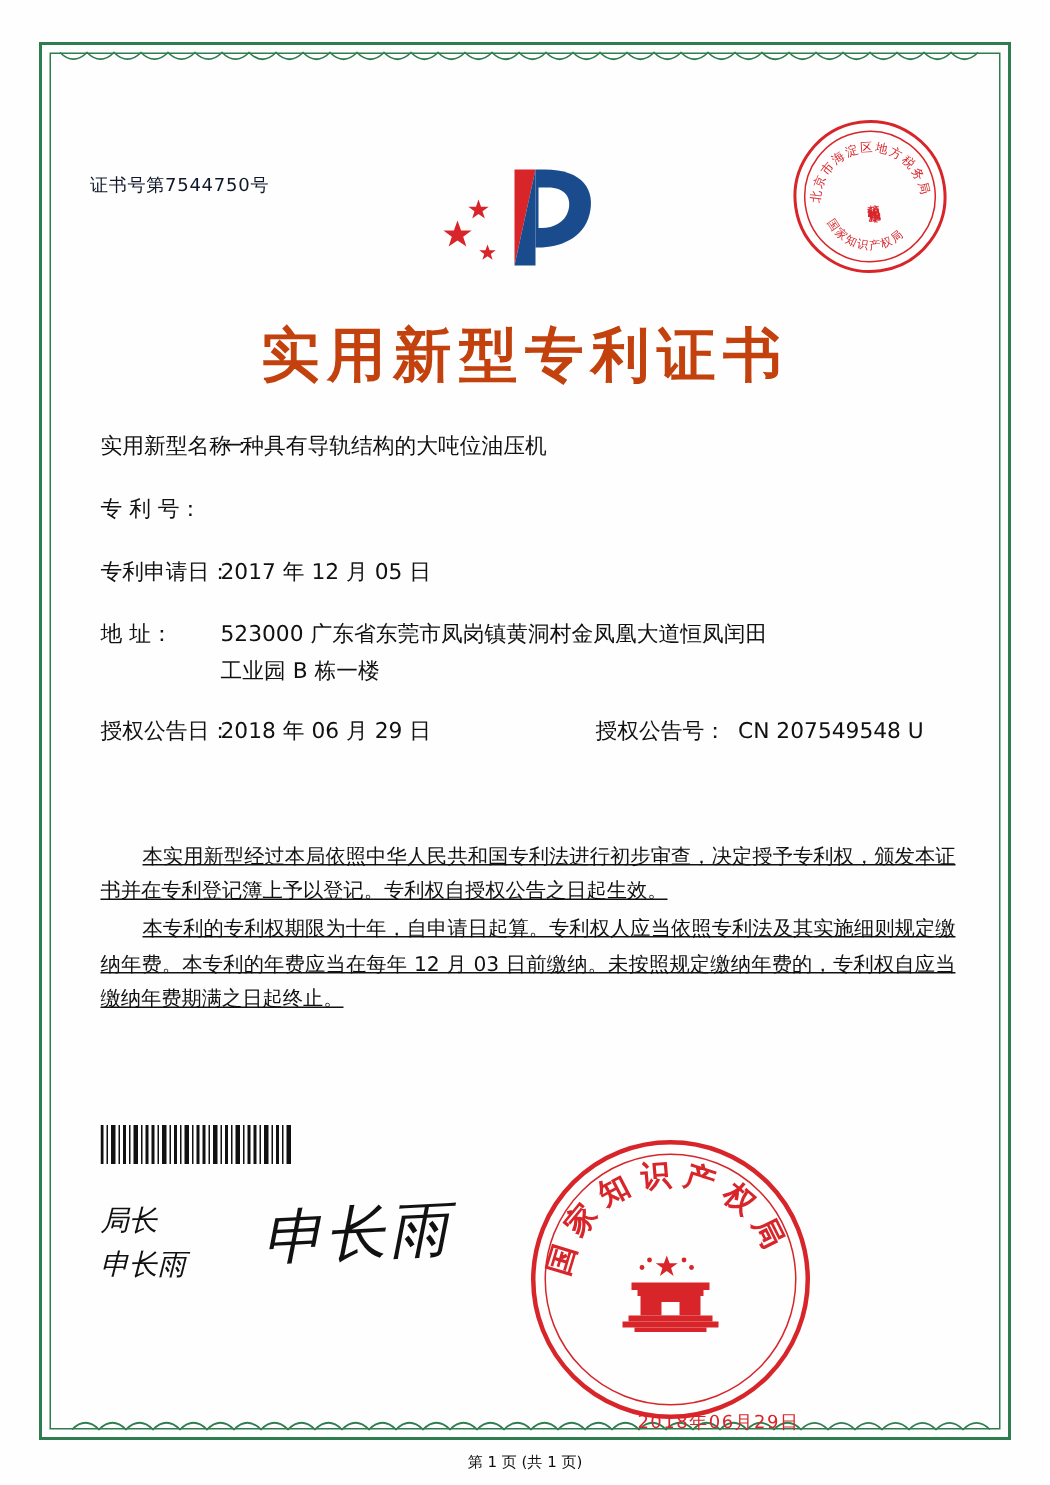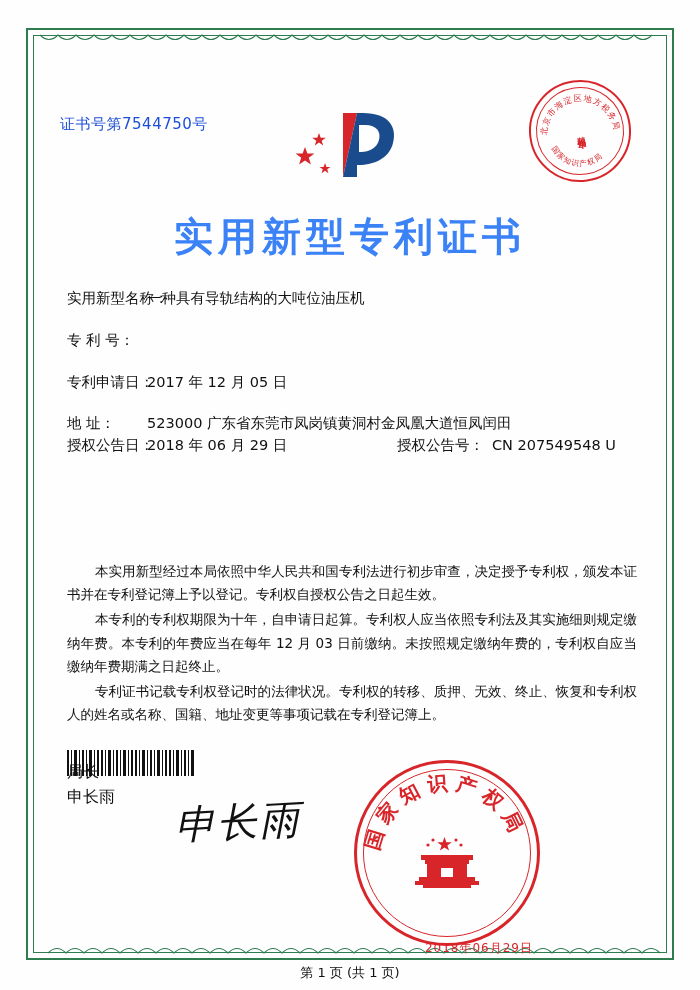--- a/index.html
+++ b/index.html
@@ -39,21 +39,21 @@
   .corner.tr{right:26px;top:28px;border-left:none;border-bottom:none;}
   .corner.bl{left:26px;bottom:30px;border-right:none;border-top:none;}
   .corner.br{right:26px;bottom:30px;border-left:none;border-top:none;}
 
   .content{
     position:absolute;
     left:55px;top:60px;right:55px;bottom:55px;
   }
   .cert-no{
     position:absolute;left:5px;top:55px;
-    font-size:15px;color:#1d4ed8;
+    font-size:12px;color:#0f172a;
     letter-spacing:.5px;
     font-family:"DejaVu Sans","Liberation Sans",sans-serif;
   }
   
   .logo{
     position:absolute;left:50%;top:45px;
     transform:translateX(-50%);
     width:130px;height:80px;
   }
   
@@ -78,58 +78,58 @@
   }
   .seal-top .arc{
     position:absolute;left:0;top:0;width:100%;height:100%;
   }
   .title{
     position:absolute;left:0;right:0;top:150px;
     text-align:center;
     font-size:39px;
     letter-spacing:5px;
     font-weight:bold;
-    color:#3b82f6;
+    color:#c2410c;
     font-family:"DejaVu Sans","Liberation Sans",sans-serif;
   }
   .fields{
     position:absolute;left:12px;right:6px;top:228px;
     font-size:14.5px;color:#111;line-height:1.5;
   }
   .frow{
     display:flex;
     margin-bottom:20px;
     align-items:flex-start;
   }
   .flabel{
     width:80px;flex:0 0 80px;
     letter-spacing:0px;
     white-space:nowrap;
   }
   .fvalue{flex:1;}
-  .frow.tight{margin-bottom:0;}
+  .frow.tight{margin-bottom:18px;}
   .addr-second{margin-left:80px;margin-top:3px;}
   .two-col{display:flex;margin-bottom:14px;}
   .two-col .left{width:330px;display:flex;}
   .two-col .right{display:flex;}
   .two-col .right .flabel{width:auto;flex:0 0 auto;margin-right:8px;}
 
   .paras{
     position:absolute;left:12px;right:8px;top:500px;
     font-size:13.5px;line-height:1.72;color:#111;text-align:justify;
   }
-  .paras p{margin:0 0 2px 0;text-indent:28px;}
+  .paras p{margin:0 0 2px 0;text-indent:28px;text-decoration:underline;}
 
   .barcode{
     position:absolute;left:12px;top:690px;
     width:128px;height:26px;
   }
   .sign-block{
-    position:absolute;left:12px;top:700px;
-    font-size:16px;line-height:1.55;color:#111;
+    position:absolute;left:12px;top:740px;
+    font-size:19px;line-height:1.55;color:#111;font-style:italic;
   }
   .signature{
     position:absolute;left:120px;top:735px;
     font-size:40px;color:#111;
     font-family:"DejaVu Serif","Liberation Serif",serif;
     font-style:italic;
     letter-spacing:2px;
     transform:rotate(-3deg);
   }
   
@@ -143,21 +143,21 @@
     position:absolute;left:6px;top:6px;right:6px;bottom:6px;
     border:1px solid #d8252a;border-radius:50%;
   }
   .seal-date{
     position:absolute;right:112px;top:880px;
     font-size:12px;color:#d8252a;
     letter-spacing:1px;
   }
   .footer{
     position:absolute;left:0;right:0;bottom:8px;
-    text-align:center;font-size:13px;color:#111;
+    text-align:center;font-size:10px;color:#111;
   }
 </style>
 </head>
 <body>
 
 <div class="page">
 
   <div class="border-outer"></div>
   <div class="border-inner"></div>
 
@@ -237,38 +237,38 @@
       </div>
       <div class="frow">
         <div class="flabel">专利申请日：</div>
         <div class="fvalue">2017 年 12 月 05 日</div>
       </div>
       <div class="frow tight" style="display:block;">
         <div style="display:flex;">
           <div class="flabel">地      址：</div>
           <div class="fvalue">523000 广东省东莞市凤岗镇黄洞村金凤凰大道恒凤闰田</div>
         </div>
+        <div class="addr-second">工业园 B 栋一楼</div>
       </div>
 
       <div class="two-col">
         <div class="left">
           <div class="flabel">授权公告日：</div>
           <div class="fvalue">2018 年 06 月 29 日</div>
         </div>
         <div class="right">
           <div class="flabel">授权公告号：</div>
           <div class="fvalue">CN 207549548 U</div>
         </div>
       </div>
     </div>
 
     <div class="paras">
       <p>本实用新型经过本局依照中华人民共和国专利法进行初步审查，决定授予专利权，颁发本证书并在专利登记簿上予以登记。专利权自授权公告之日起生效。</p>
       <p>本专利的专利权期限为十年，自申请日起算。专利权人应当依照专利法及其实施细则规定缴纳年费。本专利的年费应当在每年 12 月 03 日前缴纳。未按照规定缴纳年费的，专利权自应当缴纳年费期满之日起终止。</p>
-      <p>专利证书记载专利权登记时的法律状况。专利权的转移、质押、无效、终止、恢复和专利权人的姓名或名称、国籍、地址变更等事项记载在专利登记簿上。</p>
     </div>
 
     <svg class="barcode" viewBox="0 0 128 26" preserveAspectRatio="none">
       <g fill="#111">
         <rect x="0" y="0" width="2" height="26"></rect>
           <rect x="4" y="0" width="1" height="26"></rect>
         <rect x="7" y="0" width="3" height="26"></rect>
           <rect x="12" y="0" width="1" height="26"></rect>
         <rect x="15" y="0" width="2" height="26"></rect>
           <rect x="19" y="0" width="1" height="26"></rect>

